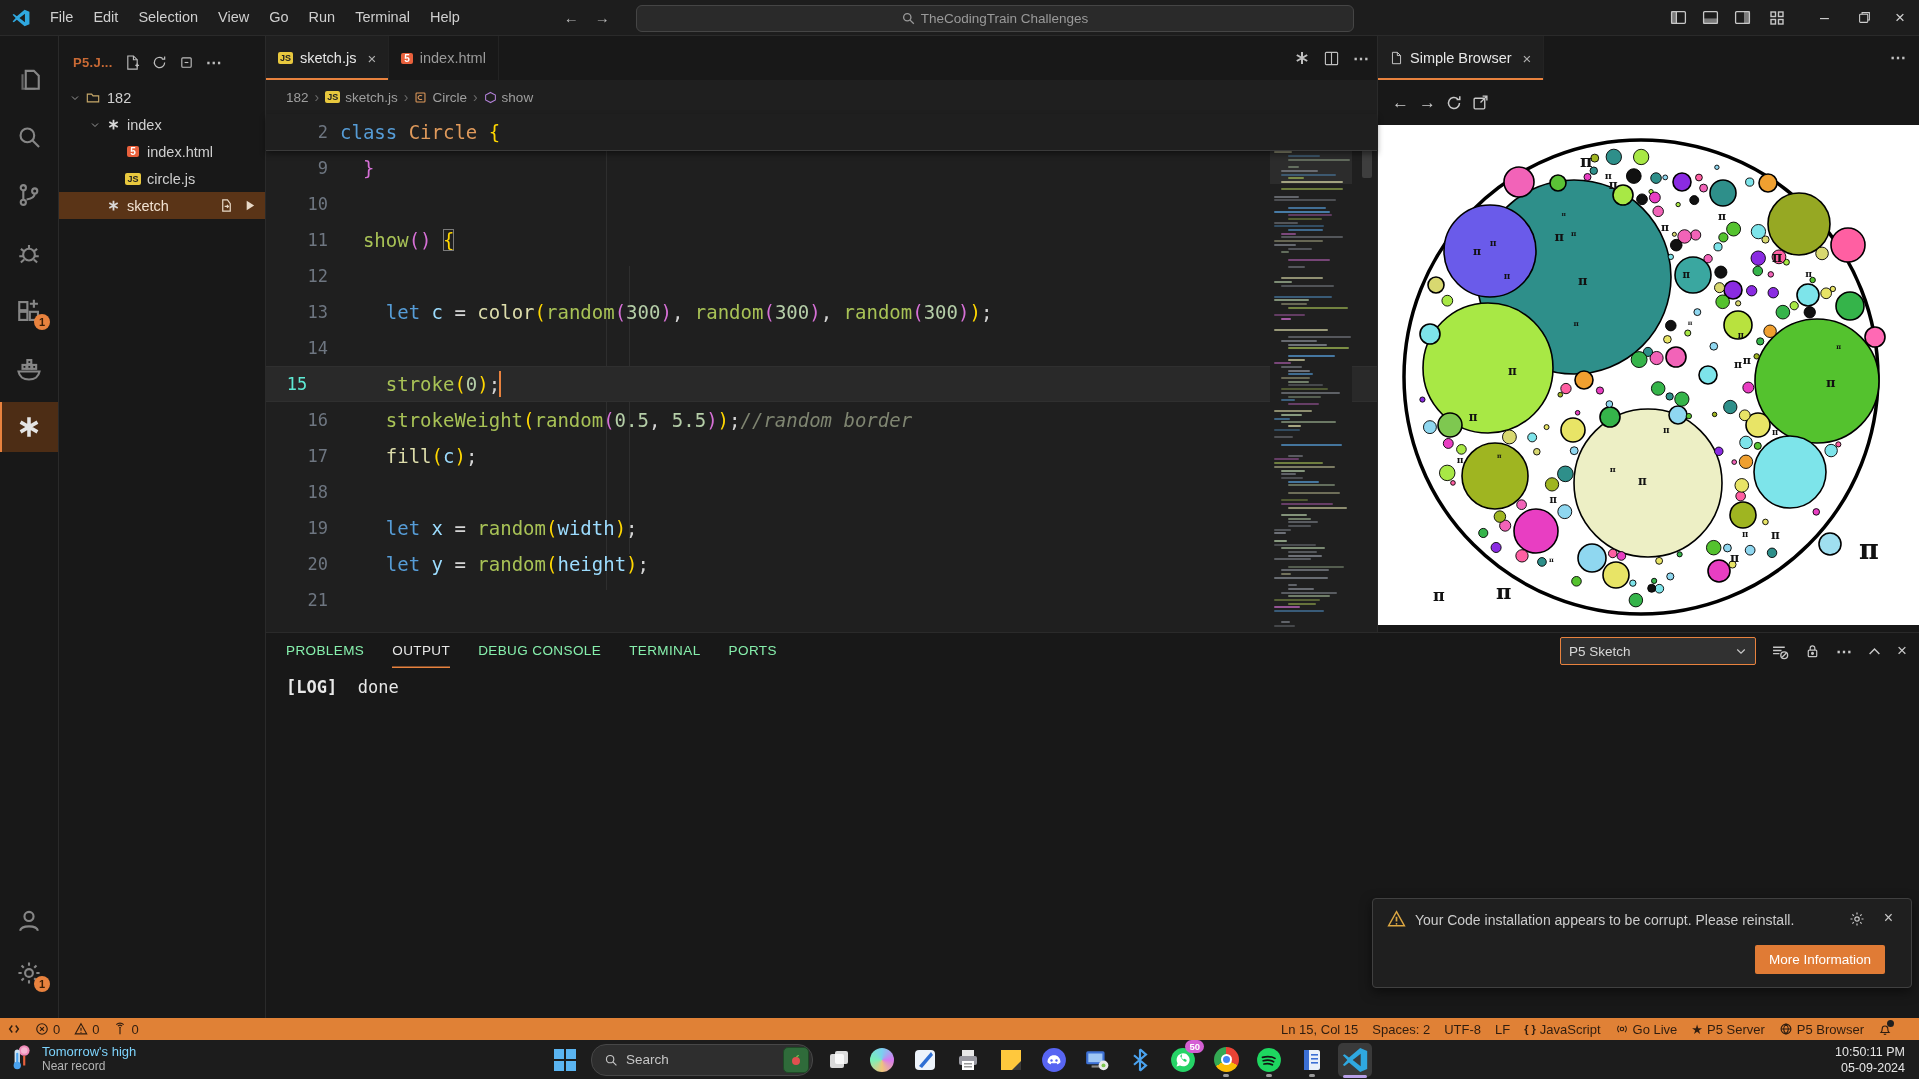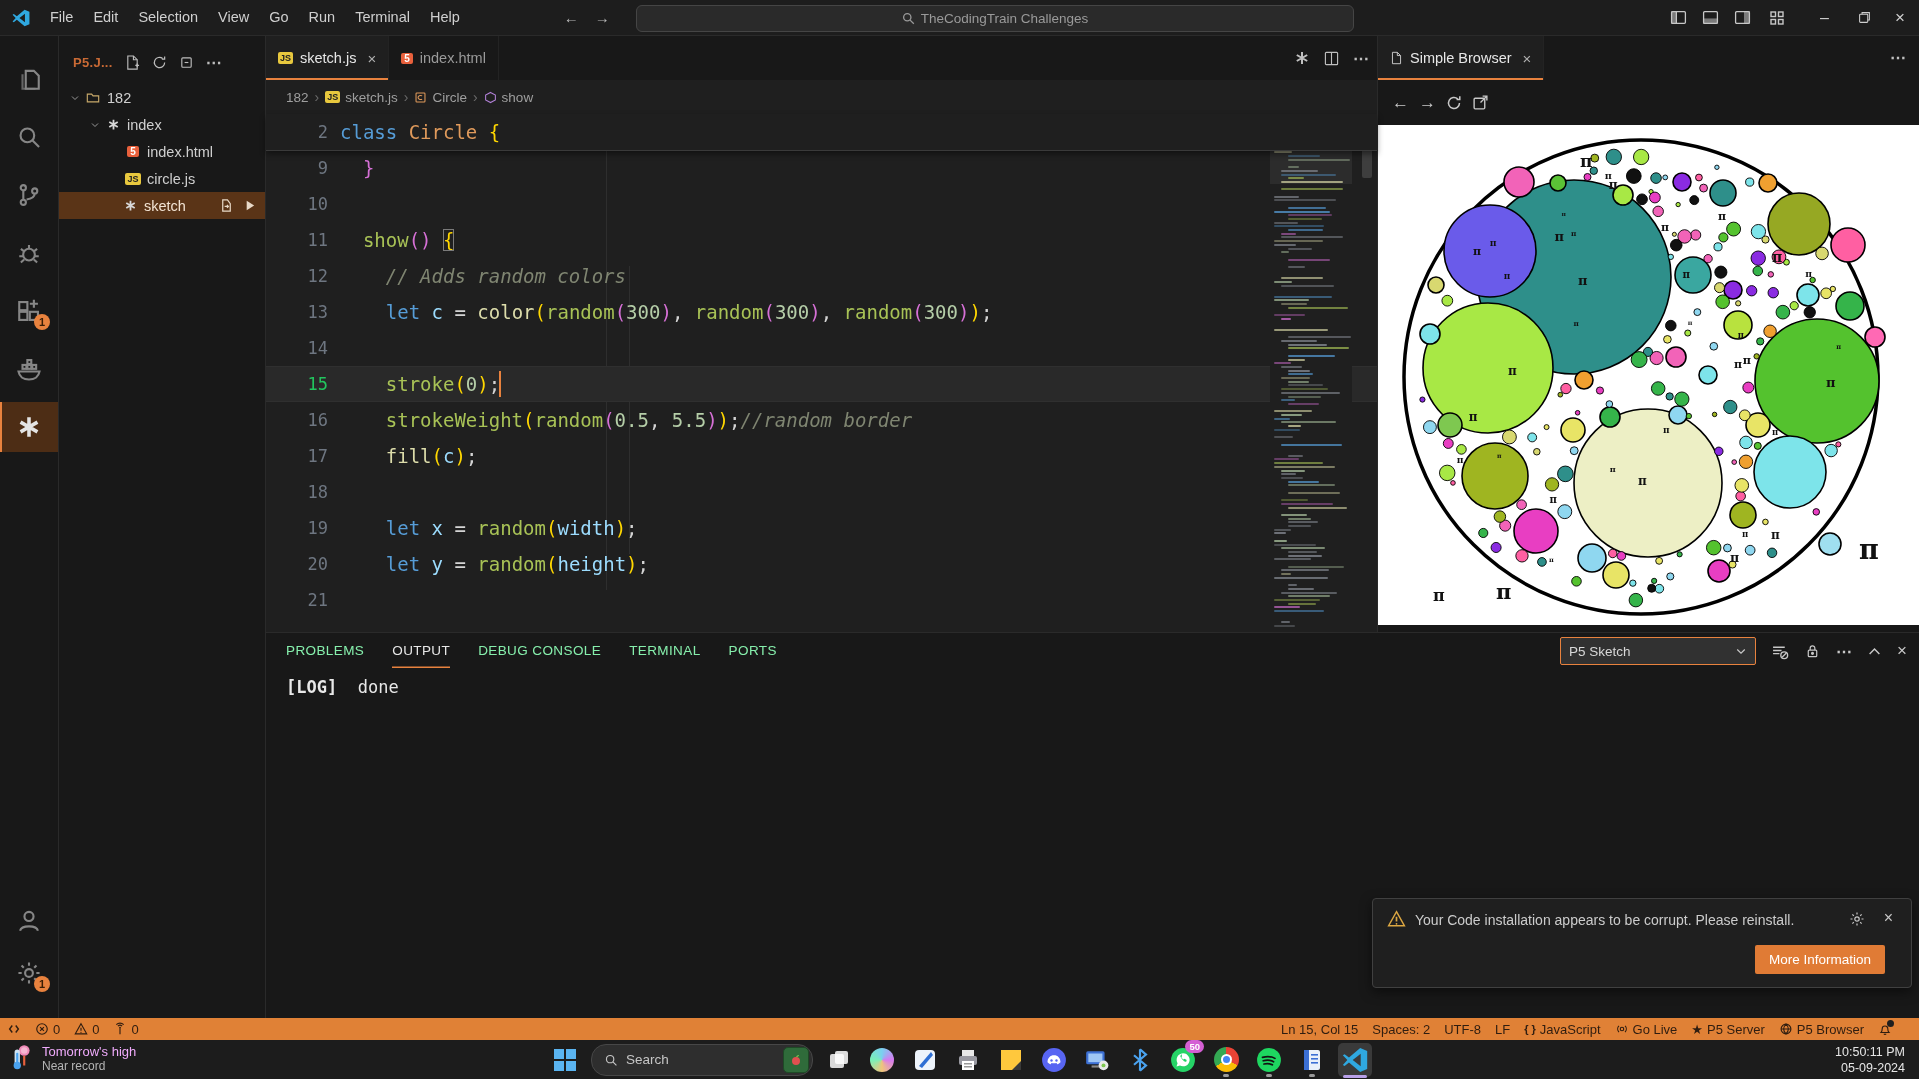--- a/index.html
+++ b/index.html
@@ -45,21 +45,21 @@
       padding-left:20px;font-size:13.5px;color:#9f9f9f;gap:6px;background:#1f1f1f;}
   .bc-sep{color:#6a6a6a;font-size:14px;}
   .bc-item{display:flex;align-items:center;gap:5px;cursor:pointer;}
   #code-area{position:absolute;left:0;top:78px;width:1111px;height:518px;background:#1f1f1f;
       font-family:"DejaVu Sans Mono","Liberation Mono",monospace;font-size:19px;}
   #sticky{position:absolute;left:0;top:0;width:1111px;height:36px;background:#1f1f1f;border-bottom:1px solid #3a3a3a;
       box-shadow:0 3px 6px rgba(0,0,0,.45);z-index:3;}
   .code-line{position:absolute;left:0;width:1111px;height:36px;white-space:pre;line-height:36px;}
   .code-line.current{background:#292929;box-shadow:inset 0 1px 0 #2f2f2f, inset 0 -1px 0 #2f2f2f;}
   .gutter{position:absolute;left:0;top:0;width:62px;text-align:right;color:#6e7681;font-size:17px;line-height:36px;}
-  .code-line.current .gutter{color:#22c55e;}
+  .code-line.current .gutter{color:#5eead4;text-align:center;}
   .code-text{position:absolute;left:74px;top:0;line-height:36px;}
   .tk-k{color:#569cd6}.tk-v{color:#9cdcfe}.tk-n{color:#b5cea8}
   .tk-c{color:#7f8571;font-style:italic}.tk-f{color:#dcdcaa}.tk-p{color:#a8c256}
   .tk-C{color:#e09a5b}.tk-w{color:#d4d4d4}.tk-g{color:#ffd700}.tk-o{color:#d670d6}
   .tk-B{color:#ffd700;outline:1px solid #7a7a7a;outline-offset:-1px;}
   #cursor{display:inline-block;width:2px;height:26px;background:#e8823e;vertical-align:-6px;margin-left:-1px;}
   .guide{position:absolute;width:1px;background:#2e2e2e;}
   #minimap{position:absolute;left:1004px;top:0;width:82px;height:518px;background:#1f1f1f;}
   #minimap-slider{position:absolute;left:0;top:0;width:82px;height:70px;background:rgba(130,130,130,.14);}
   .mm-row{position:absolute;height:2px;border-radius:1px;opacity:.85;}
@@ -93,21 +93,21 @@
       padding:7px 14px;border-radius:2px;cursor:pointer;}
   
   #statusbar{left:0;top:1018px;width:1919px;height:22px;background:#e08136;color:#2f1d10;font-size:13px;
       display:flex;align-items:center;}
   .st-item{display:flex;align-items:center;gap:4px;padding:0 7px;height:22px;cursor:pointer;}
   #st-right{position:absolute;right:20px;display:flex;align-items:center;}
   .st-bell-dot{position:absolute;right:-2px;top:-2px;width:7px;height:7px;background:#1f1f1f;border-radius:50%;}
   
   #taskbar{left:0;top:1040px;width:1919px;height:39px;background:#1c1c1c;}
   #weather{position:absolute;left:8px;top:3px;display:flex;align-items:center;gap:8px;cursor:pointer;}
-  #weather-l1{font-size:13px;color:#f0abfc;}
+  #weather-l1{font-size:13px;color:#7dd3fc;}
   #weather-l2{font-size:12px;color:#b5b5b5;}
   #tb-center{position:absolute;left:548px;top:0;height:39px;display:flex;align-items:center;gap:9px;}
   .tb-ico{width:34px;height:34px;border-radius:5px;display:flex;align-items:center;justify-content:center;position:relative;cursor:pointer;}
   .tb-ico.active{background:#3a3a3a;}
   .tb-ico.active::after{content:"";position:absolute;bottom:-1px;left:5px;width:24px;height:3px;background:#b8a0e8;border-radius:2px;}
   .run-dot::before{content:"";position:absolute;bottom:0px;left:14px;width:6px;height:3px;background:#9a9a9a;border-radius:2px;}
   #tb-search{width:205px;height:30px;border-radius:15px;background:#2e2e2e;border:1px solid #474747;
       display:flex;align-items:center;padding:0 3px 0 12px;gap:8px;color:#c6c6c6;font-size:13.5px;}
   #tb-search .hl-badge{margin-left:auto;width:24px;height:24px;border-radius:5px;background:#2f6b3a;border:1px solid #1e4a26;
       display:flex;align-items:center;justify-content:center;}
@@ -329,21 +329,21 @@
           </span>
           <span>index.html</span>
         </div>
         <div class="tree-row" style="padding-left: 48px;">
           <span class="tree-chev"></span>
           <span class="tree-ico">
             <span class="badge-js">JS</span>
           </span>
           <span>circle.js</span>
         </div>
-        <div class="tree-row selected" style="padding-left: 45px;">
+        <div class="tree-row selected" style="padding-left: 28px;">
           <span class="tree-chev"></span>
           <span class="tree-ico">
             <span>
               <svg class="ic" width="13" height="13" viewBox="0 0 16 16" fill="none" stroke="#d8d8d8" stroke-width="1.3">
                 <path d="M8 2v12M2.8 5l10.4 6M13.2 5L2.8 11" stroke-width="2.2"></path>
               </svg>
             </span>
           </span>
           <span>sketch</span>
           <span class="tree-actions">
@@ -422,21 +422,21 @@
       <div class="guide" style="left:340px;top:36px;height:440px"></div>
       <div class="guide" style="left:363px;top:152px;height:288px"></div>
       <div id="sticky">
           <span class="gutter">2</span>
           <span class="code-text"><span class="tk-k">class</span><span class="tk-w"> </span><span class="tk-C">Circle</span><span class="tk-w"> </span><span class="tk-g">{</span></span>
         </div>
       <div id="lines">
           <div class="code-line" style="top: 36px;"><span class="gutter">9</span><span class="code-text">  <span class="tk-o">}</span></span></div>
           <div class="code-line" style="top: 72px;"><span class="gutter">10</span><span class="code-text"></span></div>
           <div class="code-line" style="top: 108px;"><span class="gutter">11</span><span class="code-text">  <span class="tk-p">show</span><span class="tk-o">(</span><span class="tk-o">)</span><span class="tk-w"> </span><span class="tk-B">{</span></span></div>
-          <div class="code-line" style="top: 144px;"><span class="gutter">12</span><span class="code-text">    <span class="tk-c">// Adds random colors</span></span></div>
+          <div class="code-line" style="top: 144px;"><span class="gutter">12</span></div>
           <div class="code-line" style="top: 180px;"><span class="gutter">13</span><span class="code-text">    <span class="tk-k">let</span><span class="tk-w"> </span><span class="tk-v">c</span><span class="tk-w"> </span><span class="tk-w">=</span><span class="tk-w"> </span><span class="tk-f">color</span><span class="tk-g">(</span><span class="tk-p">random</span><span class="tk-o">(</span><span class="tk-n">300</span><span class="tk-o">)</span><span class="tk-w">,</span><span class="tk-w"> </span><span class="tk-p">random</span><span class="tk-o">(</span><span class="tk-n">300</span><span class="tk-o">)</span><span class="tk-w">,</span><span class="tk-w"> </span><span class="tk-p">random</span><span class="tk-o">(</span><span class="tk-n">300</span><span class="tk-o">)</span><span class="tk-g">)</span><span class="tk-w">;</span></span></div>
           <div class="code-line" style="top: 216px;"><span class="gutter">14</span><span class="code-text"></span></div>
           <div class="code-line current" style="top: 252px;"><span class="gutter">15</span><span class="code-text">    <span class="tk-p">stroke</span><span class="tk-g">(</span><span class="tk-n">0</span><span class="tk-g">)</span><span class="tk-w">;</span><span id="cursor"></span></span></div>
           <div class="code-line" style="top: 288px;"><span class="gutter">16</span><span class="code-text">    <span class="tk-p">strokeWeight</span><span class="tk-g">(</span><span class="tk-p">random</span><span class="tk-o">(</span><span class="tk-n">0.5</span><span class="tk-w">,</span><span class="tk-w"> </span><span class="tk-n">5.5</span><span class="tk-o">)</span><span class="tk-g">)</span><span class="tk-w">;</span><span class="tk-c">//random border</span></span></div>
           <div class="code-line" style="top: 324px;"><span class="gutter">17</span><span class="code-text">    <span class="tk-f">fill</span><span class="tk-g">(</span><span class="tk-v">c</span><span class="tk-g">)</span><span class="tk-w">;</span></span></div>
           <div class="code-line" style="top: 360px;"><span class="gutter">18</span><span class="code-text"></span></div>
           <div class="code-line" style="top: 396px;"><span class="gutter">19</span><span class="code-text">    <span class="tk-k">let</span><span class="tk-w"> </span><span class="tk-v">x</span><span class="tk-w"> </span><span class="tk-w">=</span><span class="tk-w"> </span><span class="tk-p">random</span><span class="tk-g">(</span><span class="tk-v">width</span><span class="tk-g">)</span><span class="tk-w">;</span></span></div>
           <div class="code-line" style="top: 432px;"><span class="gutter">20</span><span class="code-text">    <span class="tk-k">let</span><span class="tk-w"> </span><span class="tk-v">y</span><span class="tk-w"> </span><span class="tk-w">=</span><span class="tk-w"> </span><span class="tk-p">random</span><span class="tk-g">(</span><span class="tk-v">height</span><span class="tk-g">)</span><span class="tk-w">;</span></span></div>
           <div class="code-line" style="top: 468px;"><span class="gutter">21</span><span class="code-text"></span></div>
         </div>

